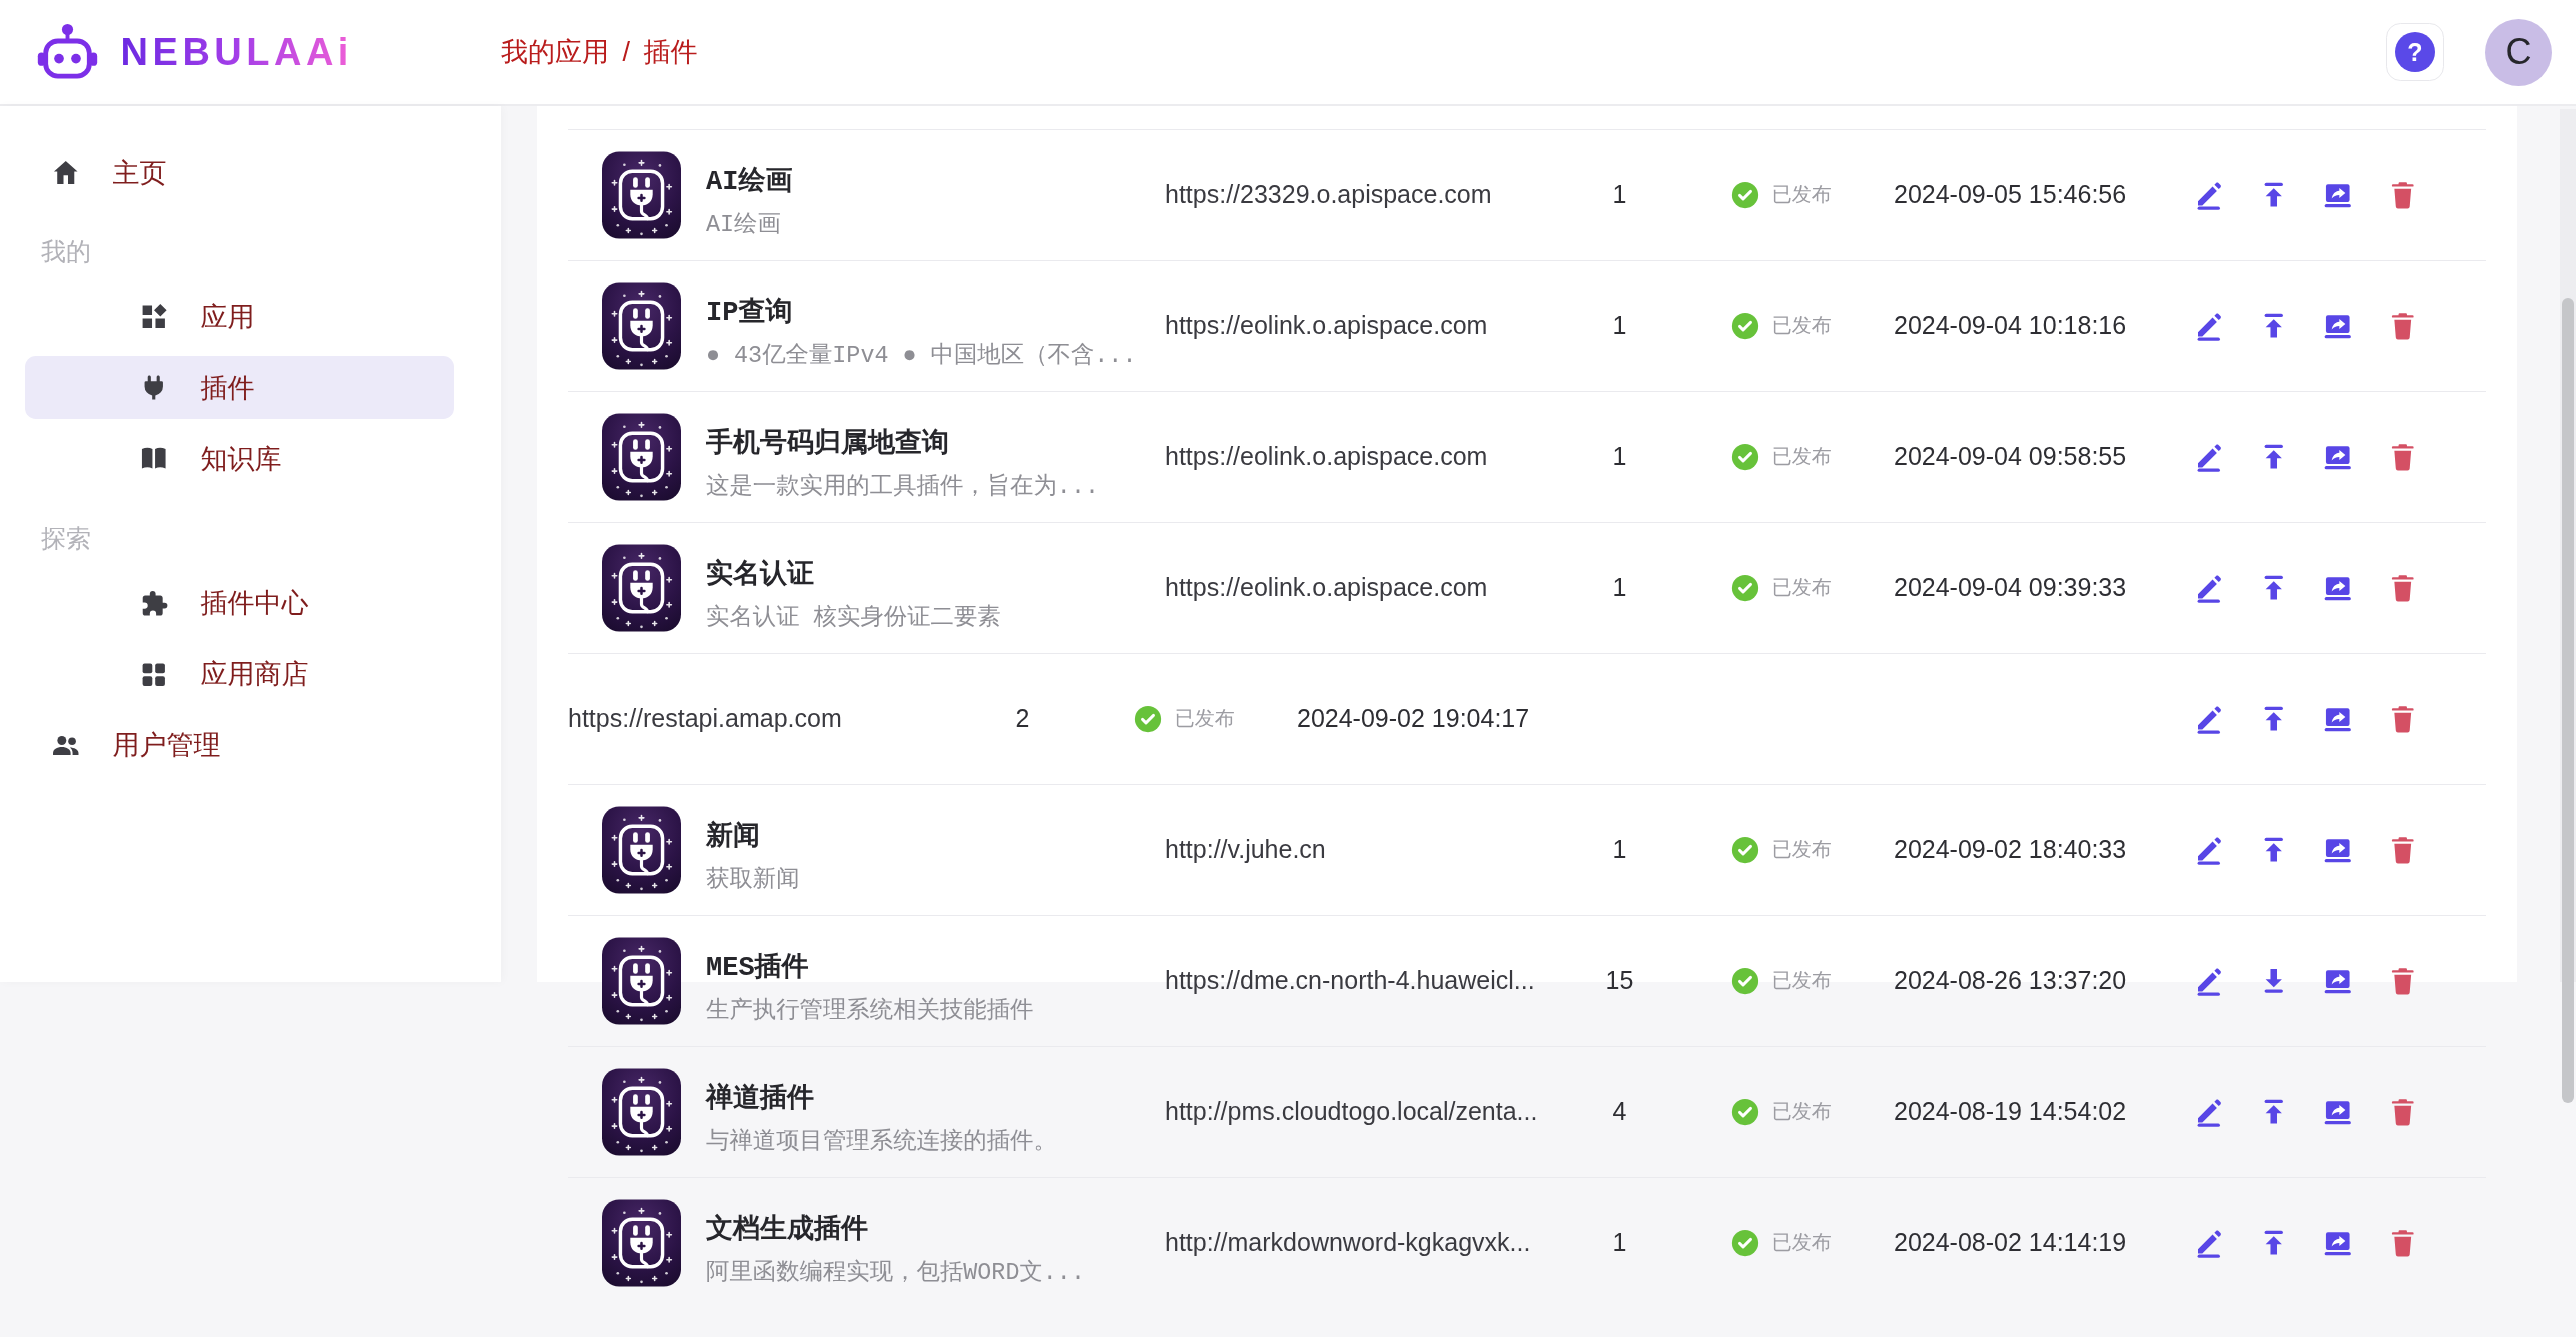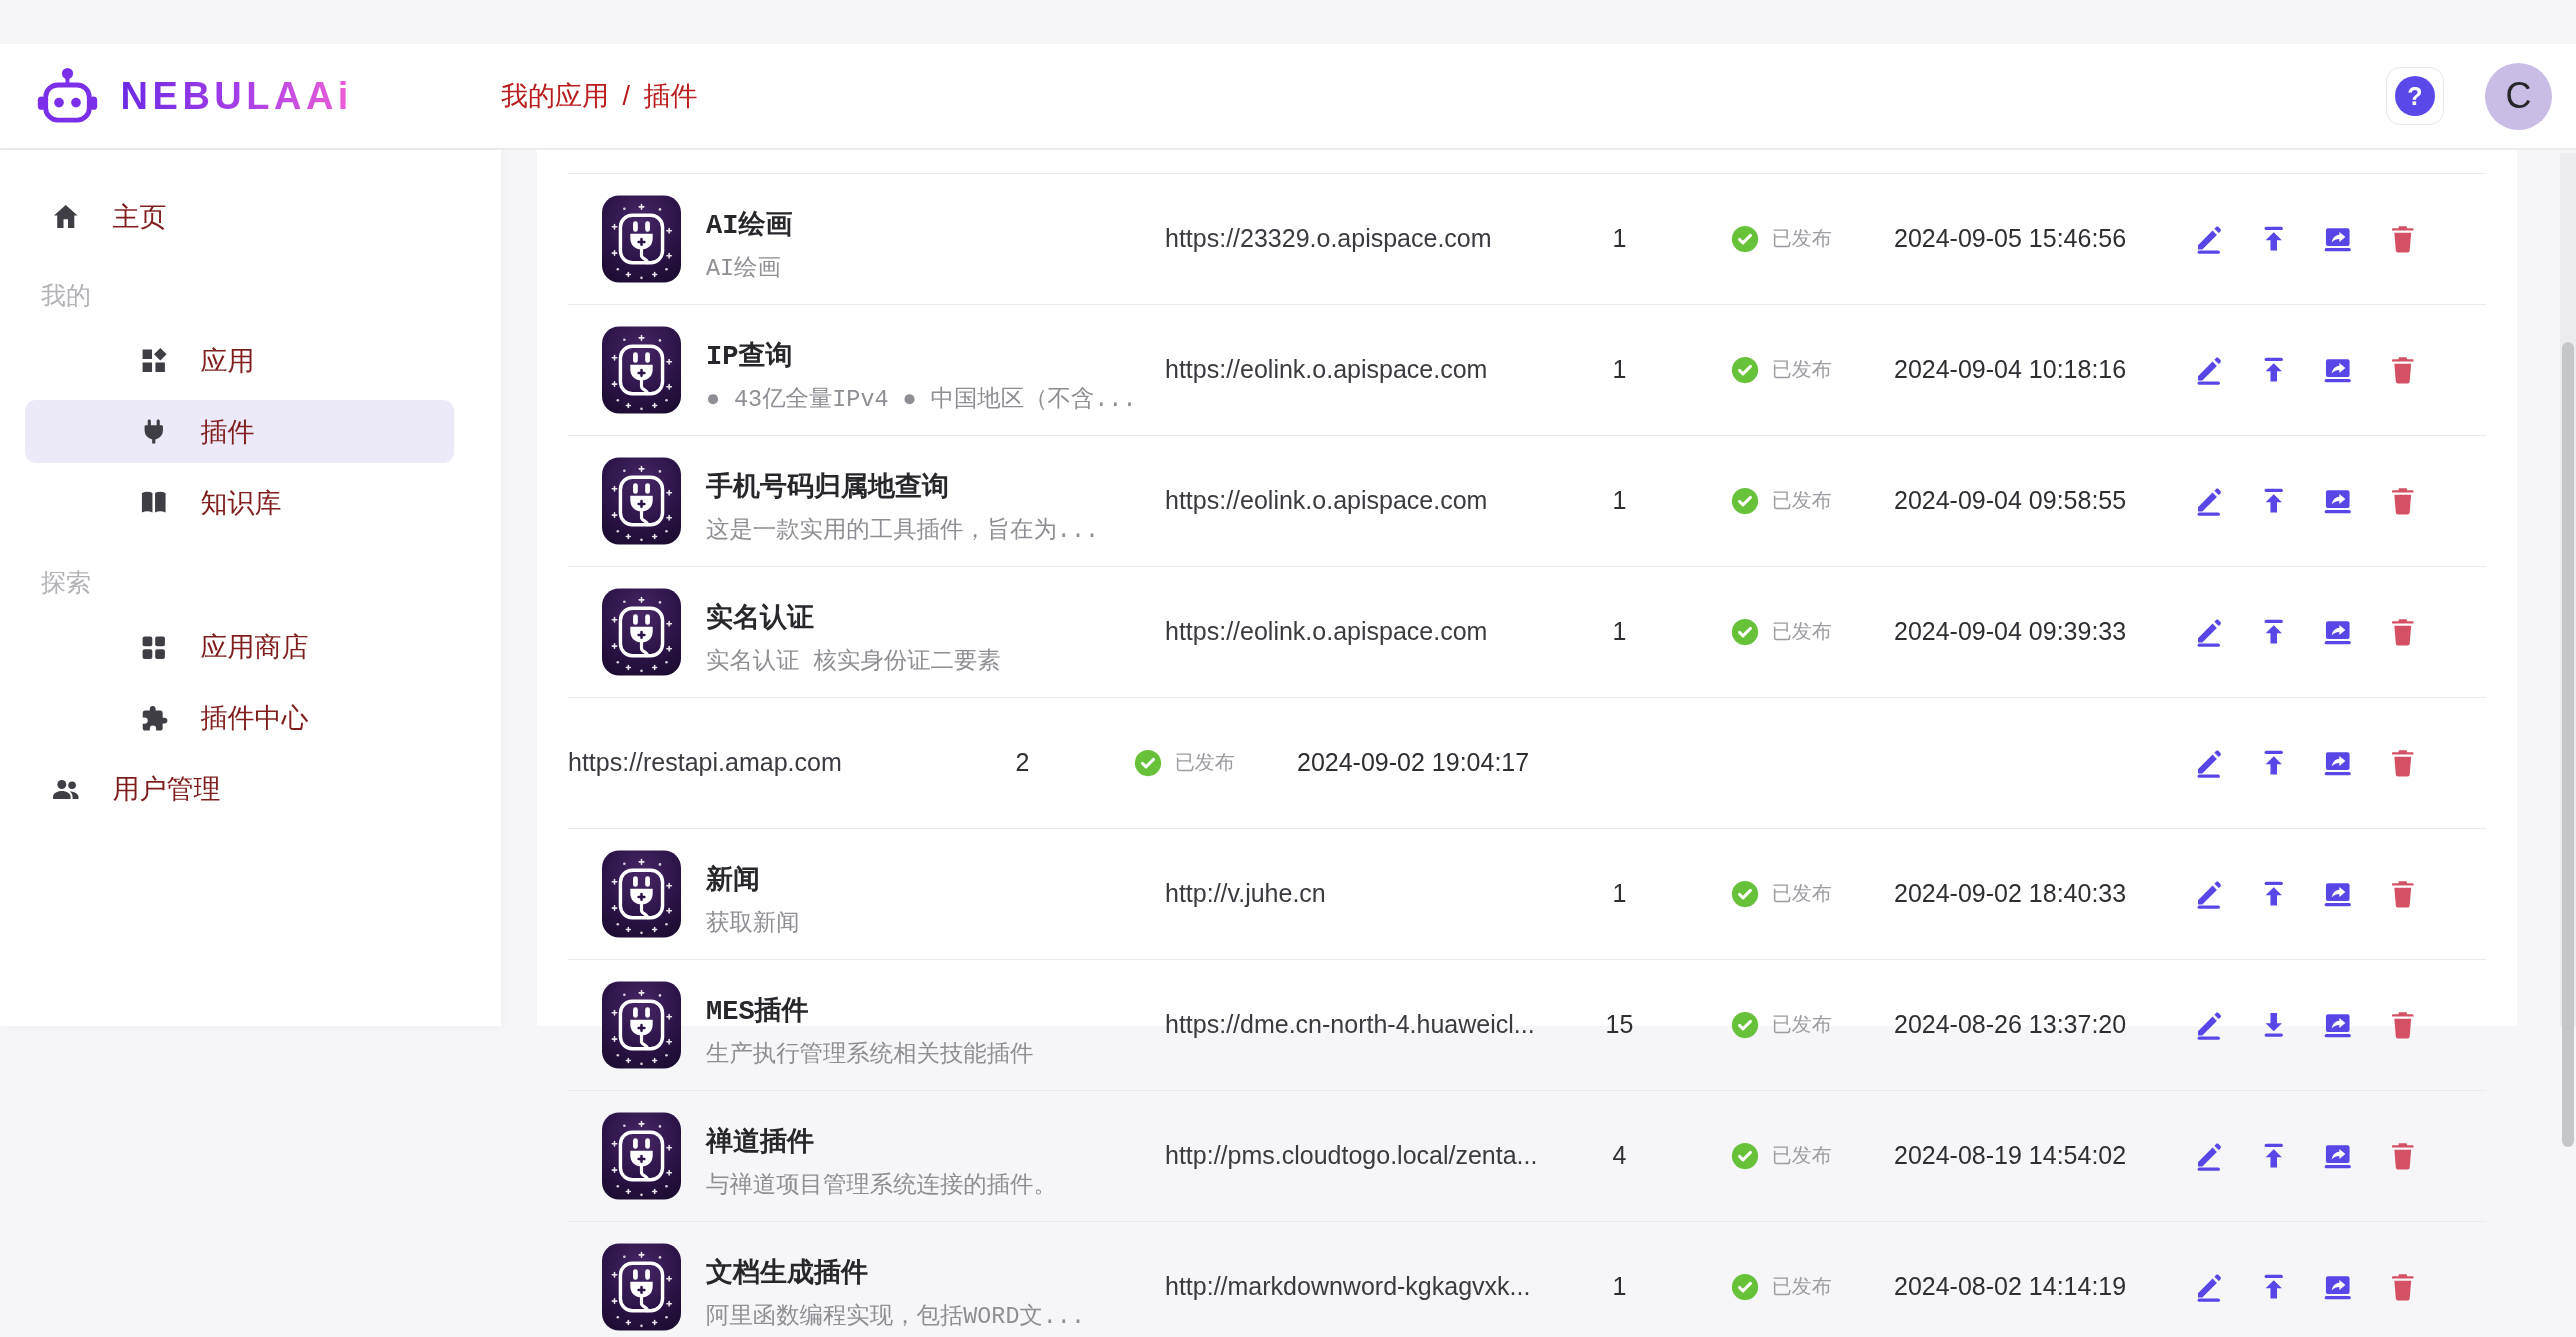--- a/index.html
+++ b/index.html
@@ -4,21 +4,21 @@
 <title>插件</title>
 <style>
   * { box-sizing: border-box; margin: 0; padding: 0; }
   html, body { width: 2576px; height: 1338px; }
   body {
     font-family: "Liberation Sans", "DejaVu Sans", sans-serif;
     background: #f6f6f8;
     color: #2e2e33;
     overflow: hidden;
   }
-  #app { width: 2576px; height: 982px; display: flex; flex-direction: column; position: relative; background: #f6f6f8; margin-top: 44px; }
+  #app { width: 2576px; height: 982px; display: flex; flex-direction: column; position: relative; background: #f6f6f8; }
 
   
   .topbar {
     height: 106px; flex: 0 0 auto; background: #ffffff;
     border-bottom: 2.7px solid #ececef;
     display: flex; align-items: center; padding: 0 24px 0 36px;
   }
   .logo { display: flex; align-items: center; gap: 21.6px; width: 465px; flex: 0 0 auto; }
   .logo-robot { width: 63px; height: 63px; }
   .logo-text {
@@ -235,29 +235,29 @@
   </div>
           <div class="nav-item sub">
     <svg class="nav-icon" viewBox="0 0 35 35" width="31.5" height="31.5">
               <use href="#icon-book"></use>
             </svg>
     <span class="nav-label">知识库</span>
   </div>
           <div class="nav-section">探索</div>
           <div class="nav-item sub">
     <svg class="nav-icon" viewBox="0 0 35 35" width="31.5" height="31.5">
-              <use href="#icon-store"></use>
-            </svg>
-    <span class="nav-label">应用商店</span>
+              <use href="#icon-puzzle"></use>
+            </svg>
+    <span class="nav-label">插件中心</span>
   </div>
           <div class="nav-item sub">
     <svg class="nav-icon" viewBox="0 0 35 35" width="31.5" height="31.5">
-              <use href="#icon-puzzle"></use>
-            </svg>
-    <span class="nav-label">插件中心</span>
+              <use href="#icon-store"></use>
+            </svg>
+    <span class="nav-label">应用商店</span>
   </div>
           <div class="nav-item">
     <svg class="nav-icon" viewBox="0 0 35 35" width="31.5" height="31.5">
               <use href="#icon-users"></use>
             </svg>
     <span class="nav-label">用户管理</span>
   </div>
         </nav>
     </aside>
     <main class="main">

